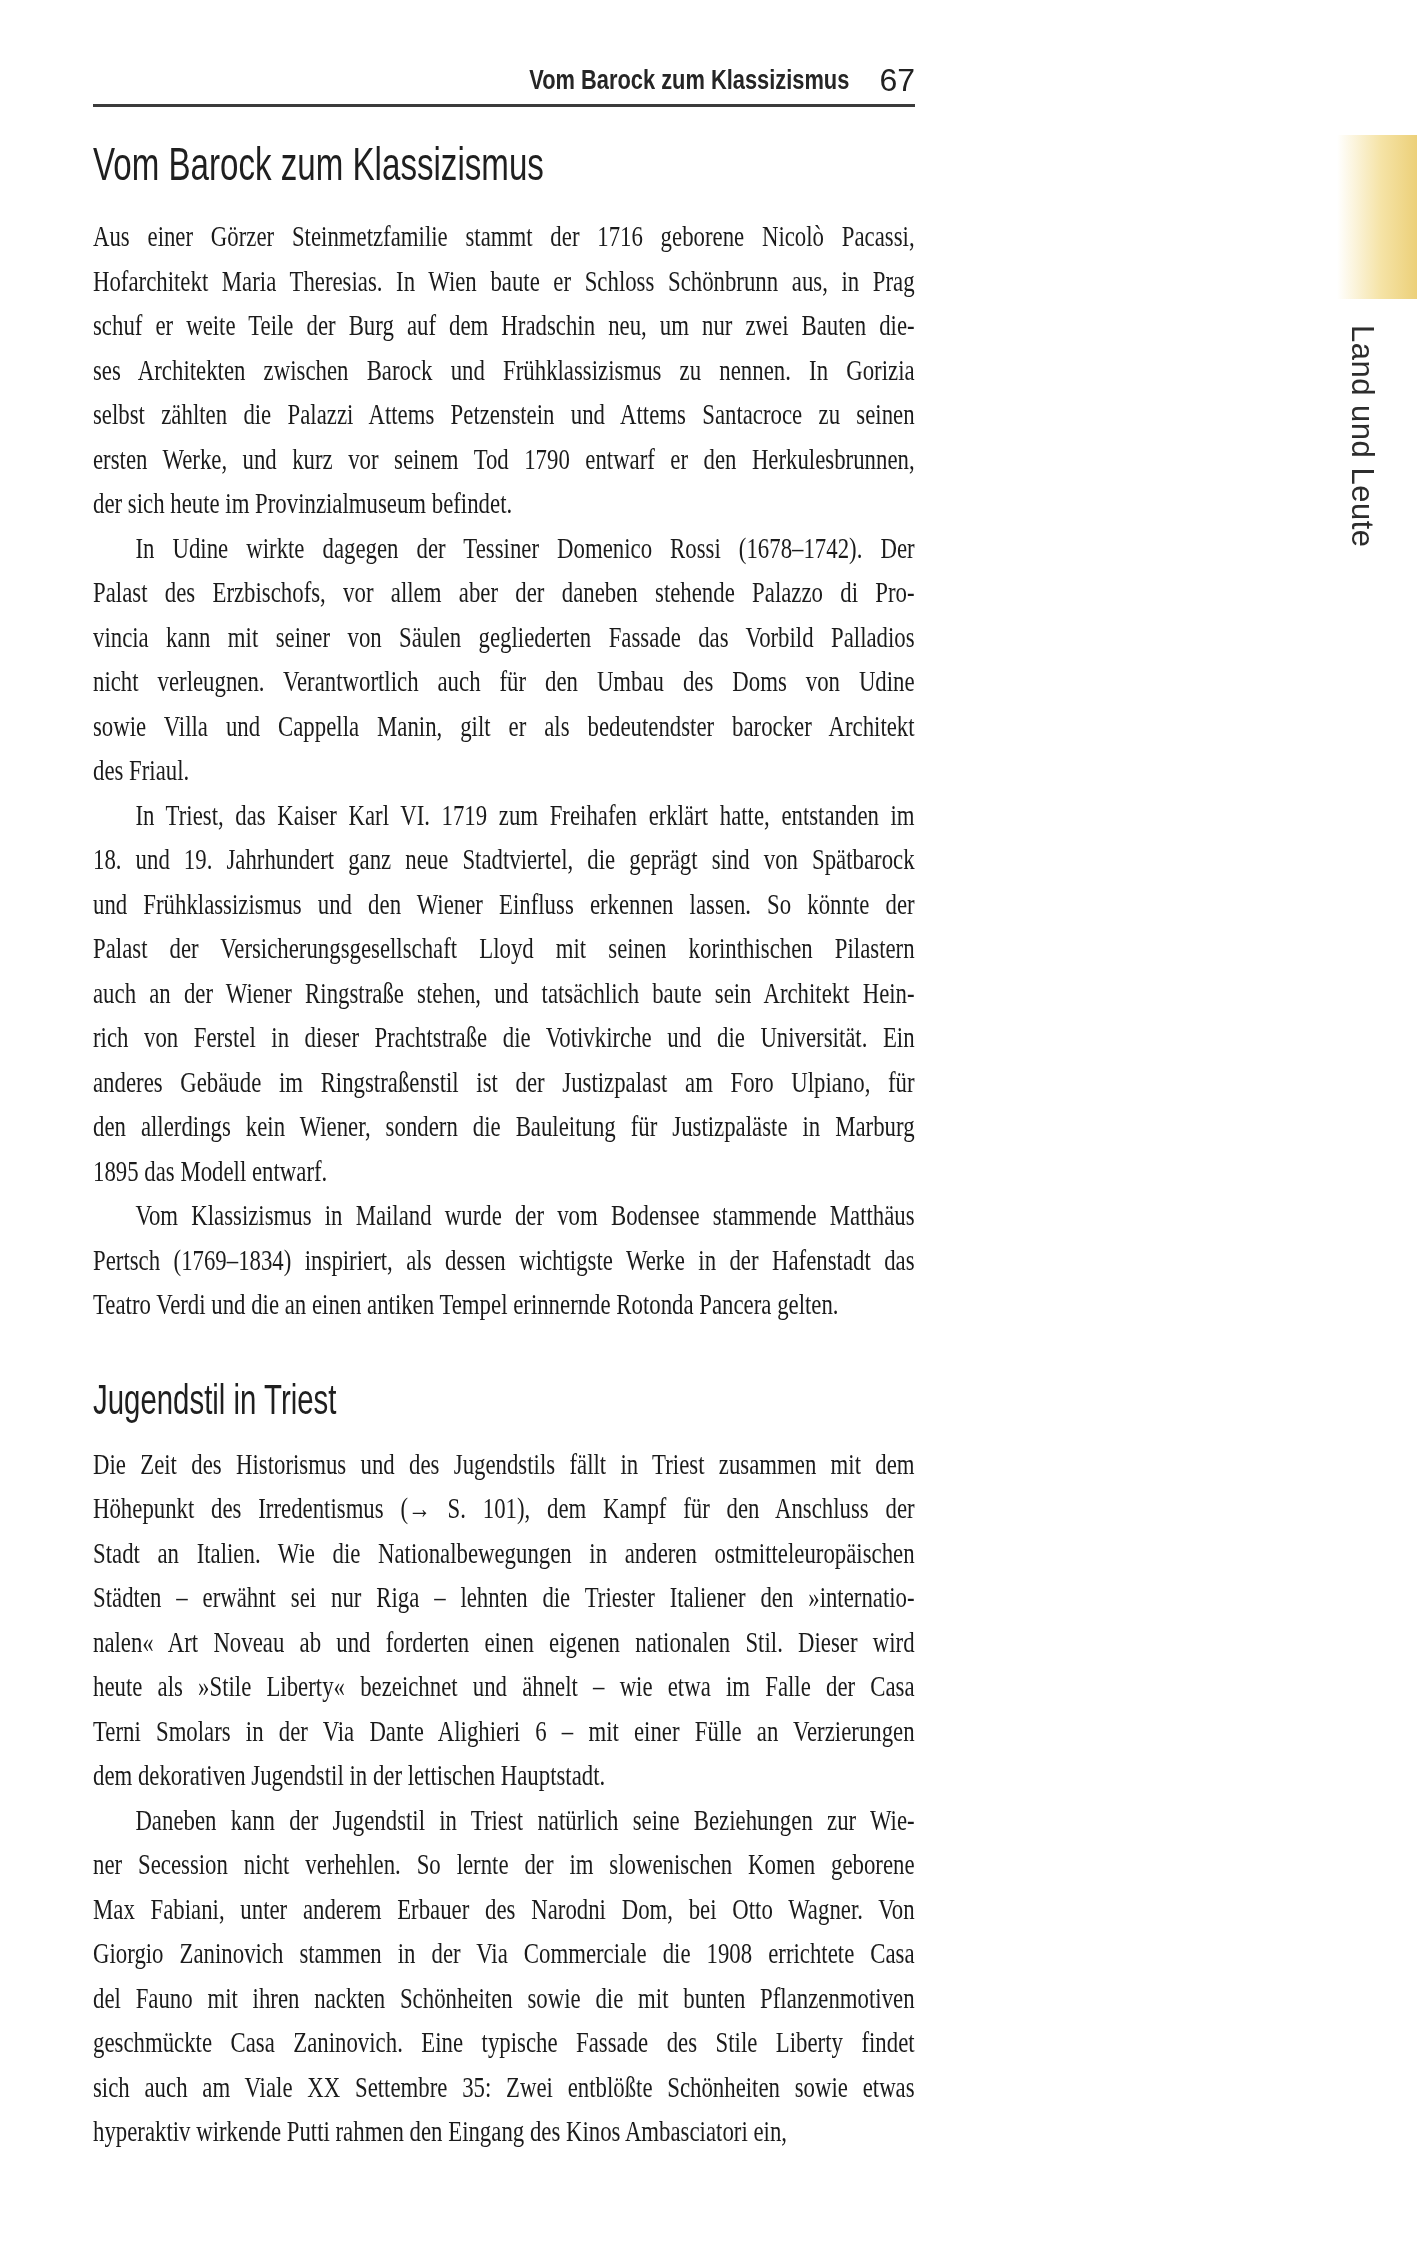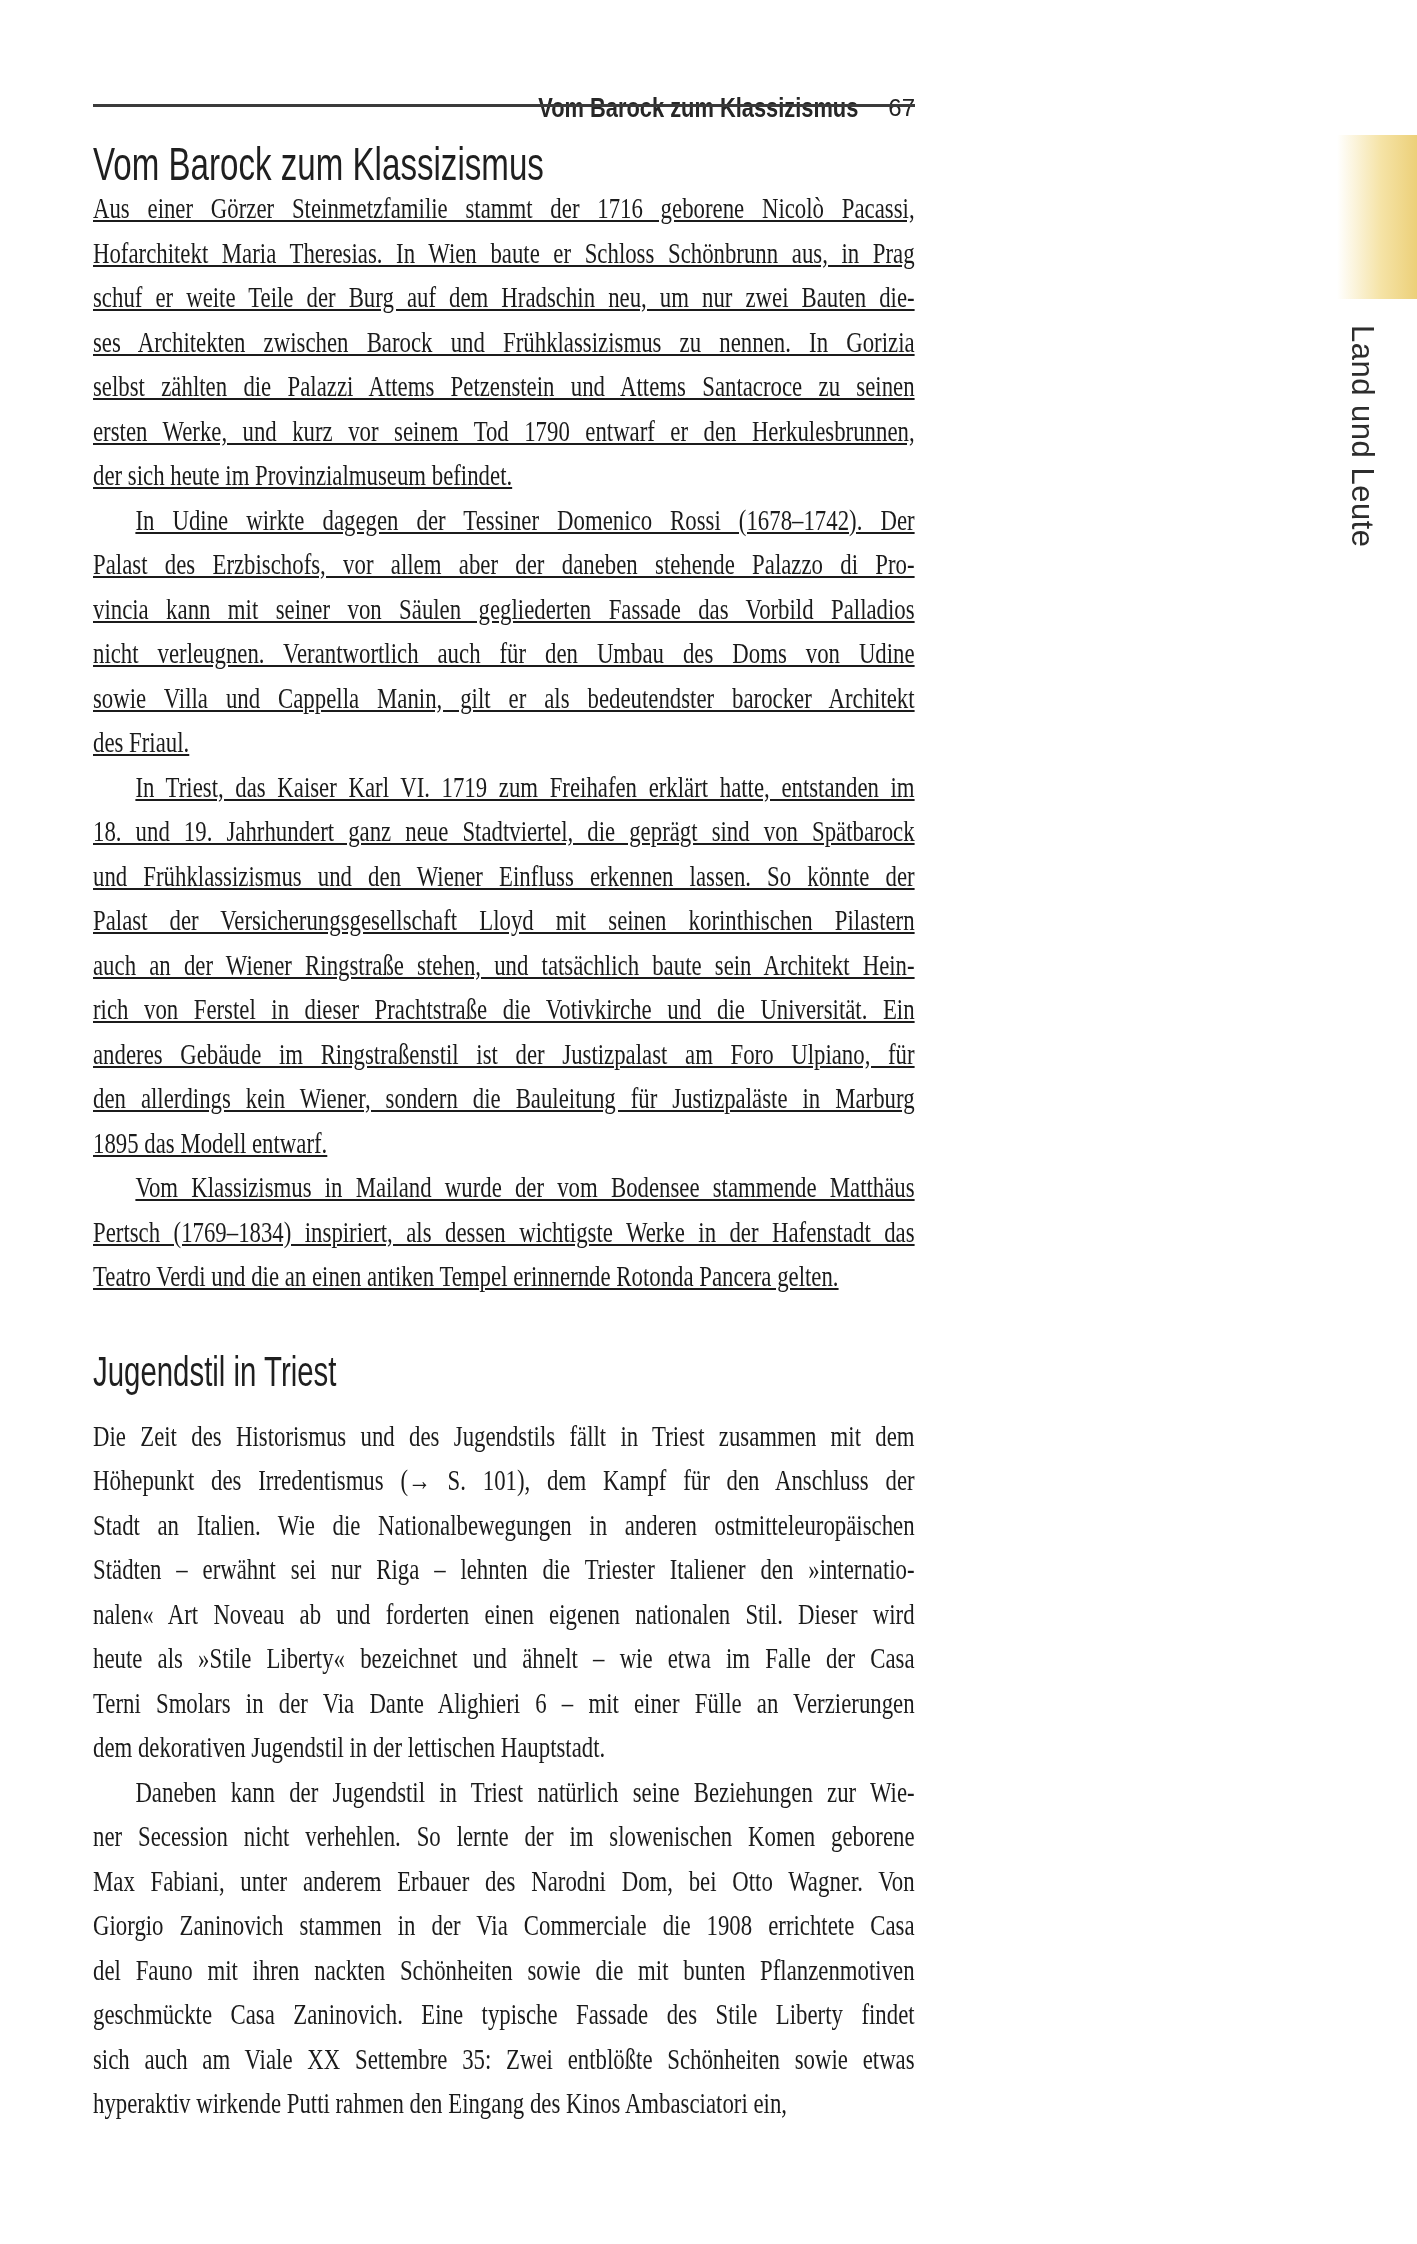--- a/index.html
+++ b/index.html
@@ -18,22 +18,22 @@
     font-family:"Liberation Sans", sans-serif;
   }
   .header-title{
     display:inline-block;
     font-size:28px;line-height:34px;font-weight:bold;color:#262626;
     transform:scaleX(0.78);transform-origin:100% 100%;
     vertical-align:bottom;
   }
   .header-pagenum{
     display:inline-block;
-    font-size:24px;line-height:34px;font-weight:normal;color:#222;
-    margin-left:30px;vertical-align:bottom;margin-top:28px;
+    font-size:32px;line-height:34px;font-weight:normal;color:#222;
+    margin-left:30px;vertical-align:bottom;
   }
   .header-rule{
     position:absolute;left:93px;top:104px;width:822px;height:3px;
     background:#3b3b3b;
   }
   
   .side-tab{
     position:absolute;left:1337px;top:135px;width:80px;height:164px;
   }
   .side-label{
@@ -50,21 +50,21 @@
   .sec-heading{
     font-family:"Liberation Sans", sans-serif;
     font-weight:400;color:#1f1f1f;
     font-size:46px;line-height:46px;
     white-space:nowrap;
     transform:scaleX(0.72);transform-origin:0 50%;
   }
   .section:nth-child(2) .sec-heading{
     font-size:42px;line-height:46px;transform:scaleX(0.70);
   }
-  .section:nth-child(1) .sec-body{text-decoration:underline;}
+  .section:nth-child(1) .sec-body{margin-top:28px;}
   .section:nth-child(2){margin-top:49px;}
   .section:nth-child(2) .sec-body{margin-top:20px;}
   .condense{
     width:1027px;
     transform:scaleX(0.8);transform-origin:0 0;
   }
   .para{margin:0;}
   .line{
     font-size:28.5px;line-height:44.5px;
     text-align:justify;text-align-last:justify;

